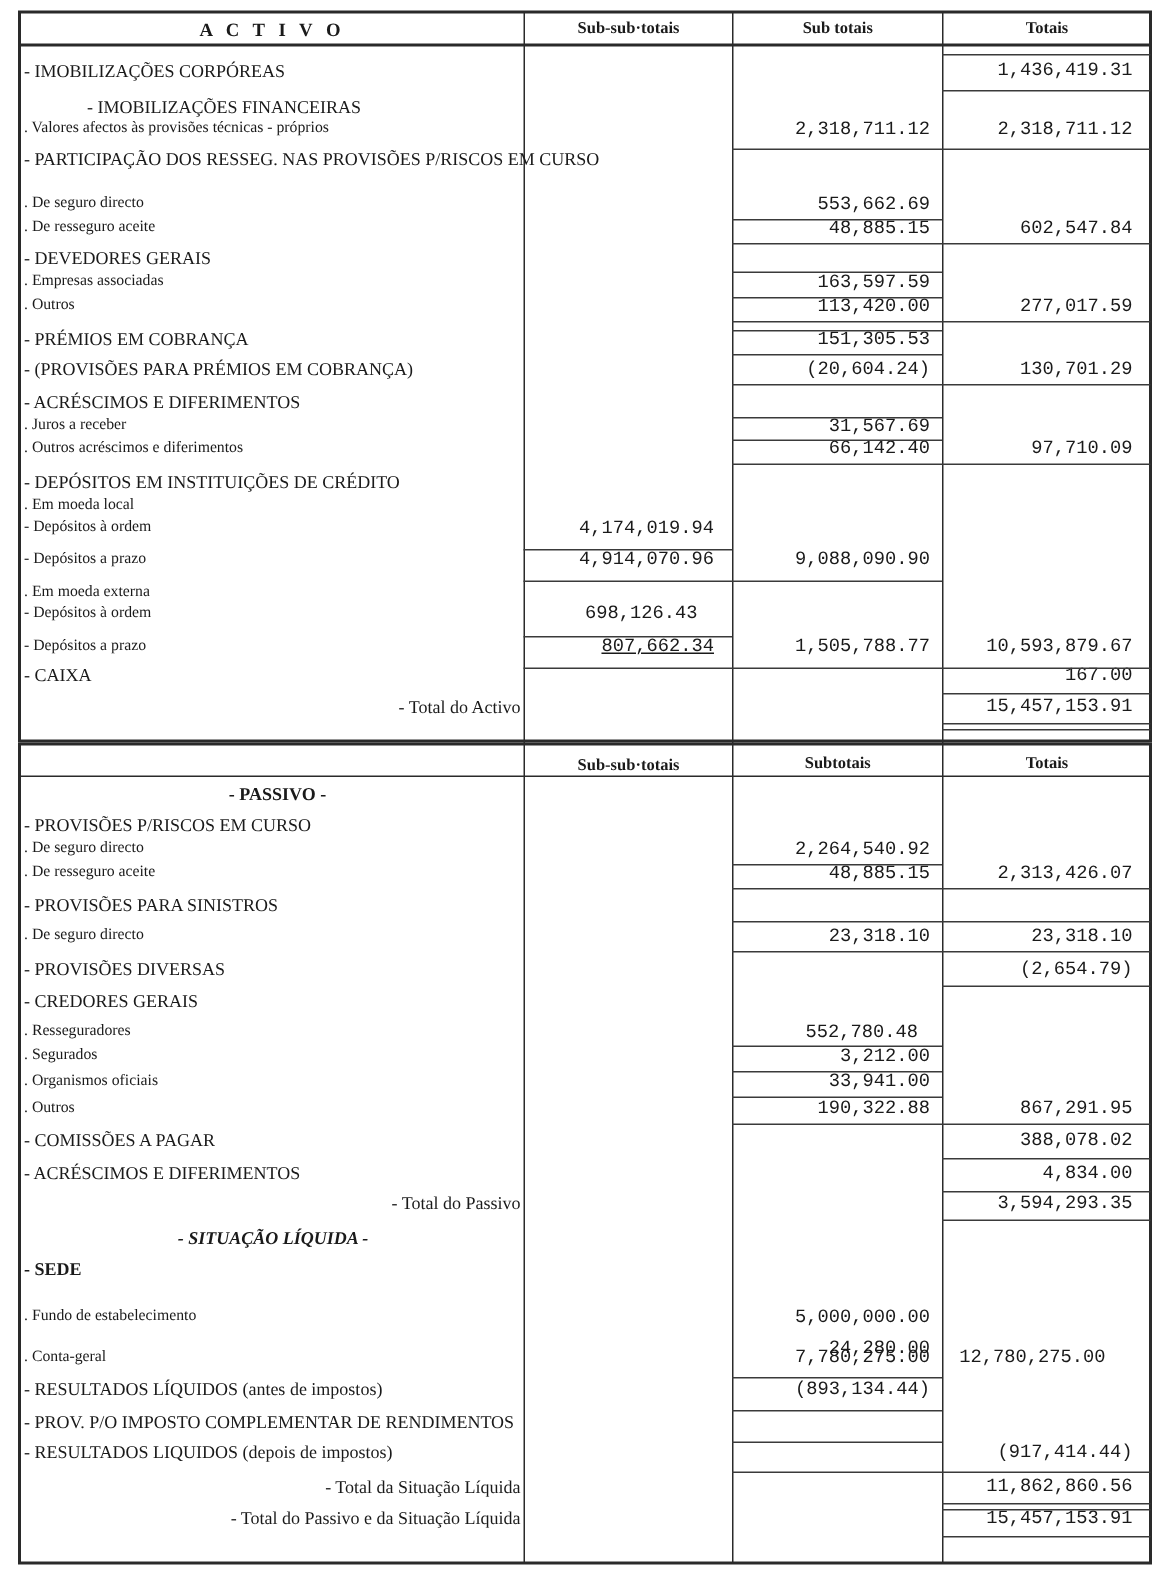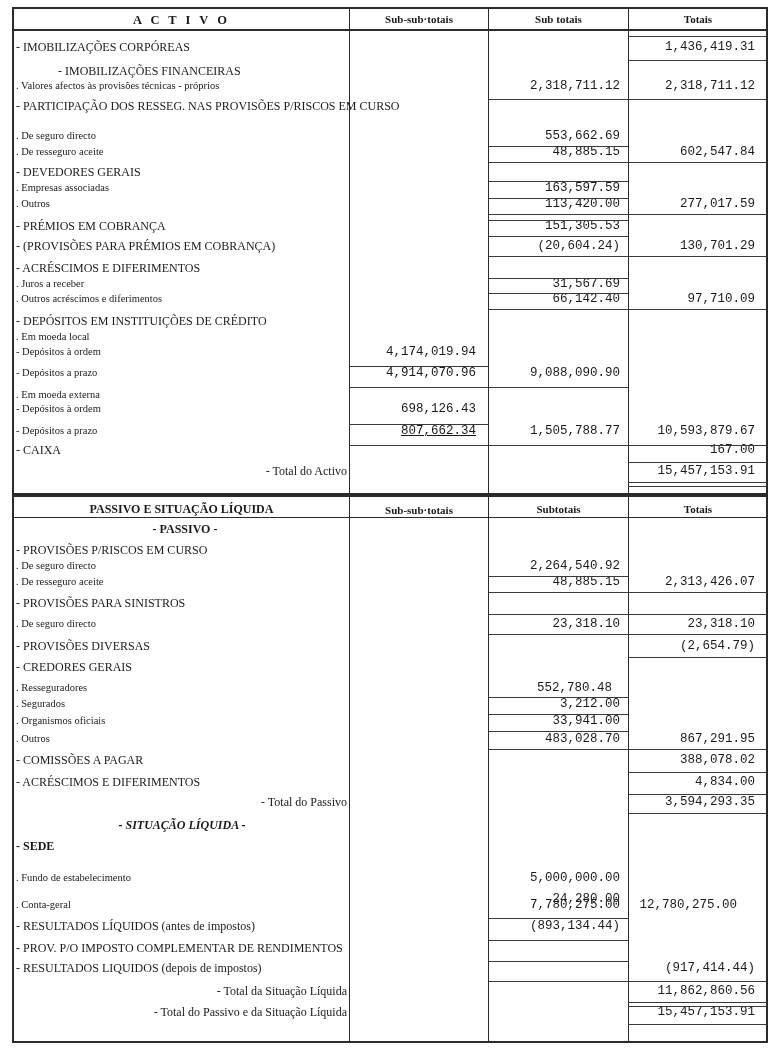--- a/index.html
+++ b/index.html
@@ -31,21 +31,20 @@
 
   <div class="vline" style="left:349px; top:8px; height:1034px;"></div>
   <div class="vline" style="left:488px; top:8px; height:1034px;"></div>
   <div class="vline" style="left:628px; top:8px; height:1034px;"></div>
 
   <div class="hdr big" style="left:14px; top:13px; width:335px;">A C T I V O</div>
   <div class="hdr" style="left:350px; top:12px; width:138px;">Sub-sub·totais</div>
   <div class="hdr" style="left:489px; top:12px; width:139px;">Sub totais</div>
   <div class="hdr" style="left:629px; top:12px; width:138px;">Totais</div>
 
-  <div class="hdr" style="left:14px; top:502px; width:335px; font-size:12px;">PASSIVO E SITUAÇÃO  LÍQUIDA</div>
   <div class="hdr" style="left:350px; top:503px; width:138px;">Sub-sub·totais</div>
   <div class="hdr" style="left:489px; top:502px; width:139px;">Subtotais</div>
   <div class="hdr" style="left:629px; top:502px; width:138px;">Totais</div>
 
   <div id="rows">
       <div class="lbl h" style="left:16px; top:40px;">- IMOBILIZAÇÕES CORPÓREAS</div>
       <div class="num" style="left:630px; width:125px; top:40px;">1,436,419.31</div>
       <div class="lbl h" style="left:16px; top:64px;margin-left:42px;">- IMOBILIZAÇÕES FINANCEIRAS</div>
       <div class="lbl sub" style="left:16px; top:79px;"> . Valores afectos às provisões técnicas - próprios</div>
       <div class="num" style="left:490px; width:130px; top:79px;">2,318,711.12</div>
@@ -75,21 +74,21 @@
       <div class="num" style="left:630px; width:125px; top:292px;">97,710.09</div>
       <div class="lbl h" style="left:16px; top:314px;">- DEPÓSITOS EM INSTITUIÇÕES DE CRÉDITO</div>
       <div class="lbl sub" style="left:16px; top:330px;"> . Em moeda local</div>
       <div class="lbl sub" style="left:16px; top:345px;">  - Depósitos à ordem</div>
       <div class="num" style="left:351px; width:125px; top:345px;">4,174,019.94</div>
       <div class="lbl sub" style="left:16px; top:366px;">  - Depósitos a prazo</div>
       <div class="num" style="left:351px; width:125px; top:366px;">4,914,070.96</div>
       <div class="num" style="left:490px; width:130px; top:366px;">9,088,090.90</div>
       <div class="lbl sub" style="left:16px; top:388px;"> . Em moeda externa</div>
       <div class="lbl sub" style="left:16px; top:402px;">  - Depósitos à ordem</div>
-      <div class="num" style="left:351px; width:125px; top:402px;">698,126.43</div>
+      <div class="num" style="left:340px; width:125px; top:402px;">698,126.43</div>
       <div class="lbl sub" style="left:16px; top:424px;">  - Depósitos a prazo</div>
       <div class="num" style="left:351px; width:125px; top:424px;text-decoration:underline;">807,662.34</div>
       <div class="num" style="left:490px; width:130px; top:424px;">1,505,788.77</div>
       <div class="num" style="left:630px; width:125px; top:424px;">10,593,879.67</div>
       <div class="lbl h" style="left:16px; top:443px;">- CAIXA</div>
       <div class="num" style="left:630px; width:125px; top:443px;">167.00</div>
       <div class="lbl tot" style="left:16px; width:331px; top:464px;">- Total do Activo</div>
       <div class="num" style="left:630px; width:125px; top:464px;">15,457,153.91</div>
       <div class="lbl ctr" style="left:85px; width:200px; text-align:center; top:522px;">- PASSIVO -</div>
       <div class="lbl h" style="left:16px; top:543px;">- PROVISÕES P/RISCOS EM CURSO</div>
@@ -105,21 +104,21 @@
       <div class="lbl h" style="left:16px; top:639px;">- PROVISÕES DIVERSAS</div>
       <div class="num" style="left:630px; width:125px; top:639px;">(2,654.79)</div>
       <div class="lbl h" style="left:16px; top:660px;">- CREDORES GERAIS</div>
       <div class="lbl sub" style="left:16px; top:681px;"> . Resseguradores</div>
       <div class="num" style="left:482px; width:130px; top:681px;">552,780.48</div>
       <div class="lbl sub" style="left:16px; top:697px;"> . Segurados</div>
       <div class="num" style="left:490px; width:130px; top:697px;">3,212.00</div>
       <div class="lbl sub" style="left:16px; top:714px;"> . Organismos oficiais</div>
       <div class="num" style="left:490px; width:130px; top:714px;">33,941.00</div>
       <div class="lbl sub" style="left:16px; top:732px;"> . Outros</div>
-      <div class="num" style="left:490px; width:130px; top:732px;">483,028.70</div>
+      <div class="num" style="left:490px; width:130px; top:732px;">190,322.88</div>
       <div class="num" style="left:630px; width:125px; top:732px;">867,291.95</div>
       <div class="lbl h" style="left:16px; top:753px;">- COMISSÕES A PAGAR</div>
       <div class="num" style="left:630px; width:125px; top:753px;">388,078.02</div>
       <div class="lbl h" style="left:16px; top:775px;">- ACRÉSCIMOS  E  DIFERIMENTOS</div>
       <div class="num" style="left:630px; width:125px; top:775px;">4,834.00</div>
       <div class="lbl tot" style="left:16px; width:331px; top:795px;">- Total do Passivo</div>
       <div class="num" style="left:630px; width:125px; top:795px;">3,594,293.35</div>
       <div class="lbl ctr" style="left:82px; width:200px; text-align:center; top:818px;font-style:italic;">- SITUAÇÃO LÍQUIDA -</div>
       <div class="lbl h" style="left:16px; top:839px;font-weight:bold;">- SEDE</div>
       <div class="lbl sub" style="left:16px; top:871px;"> . Fundo de estabelecimento</div>

